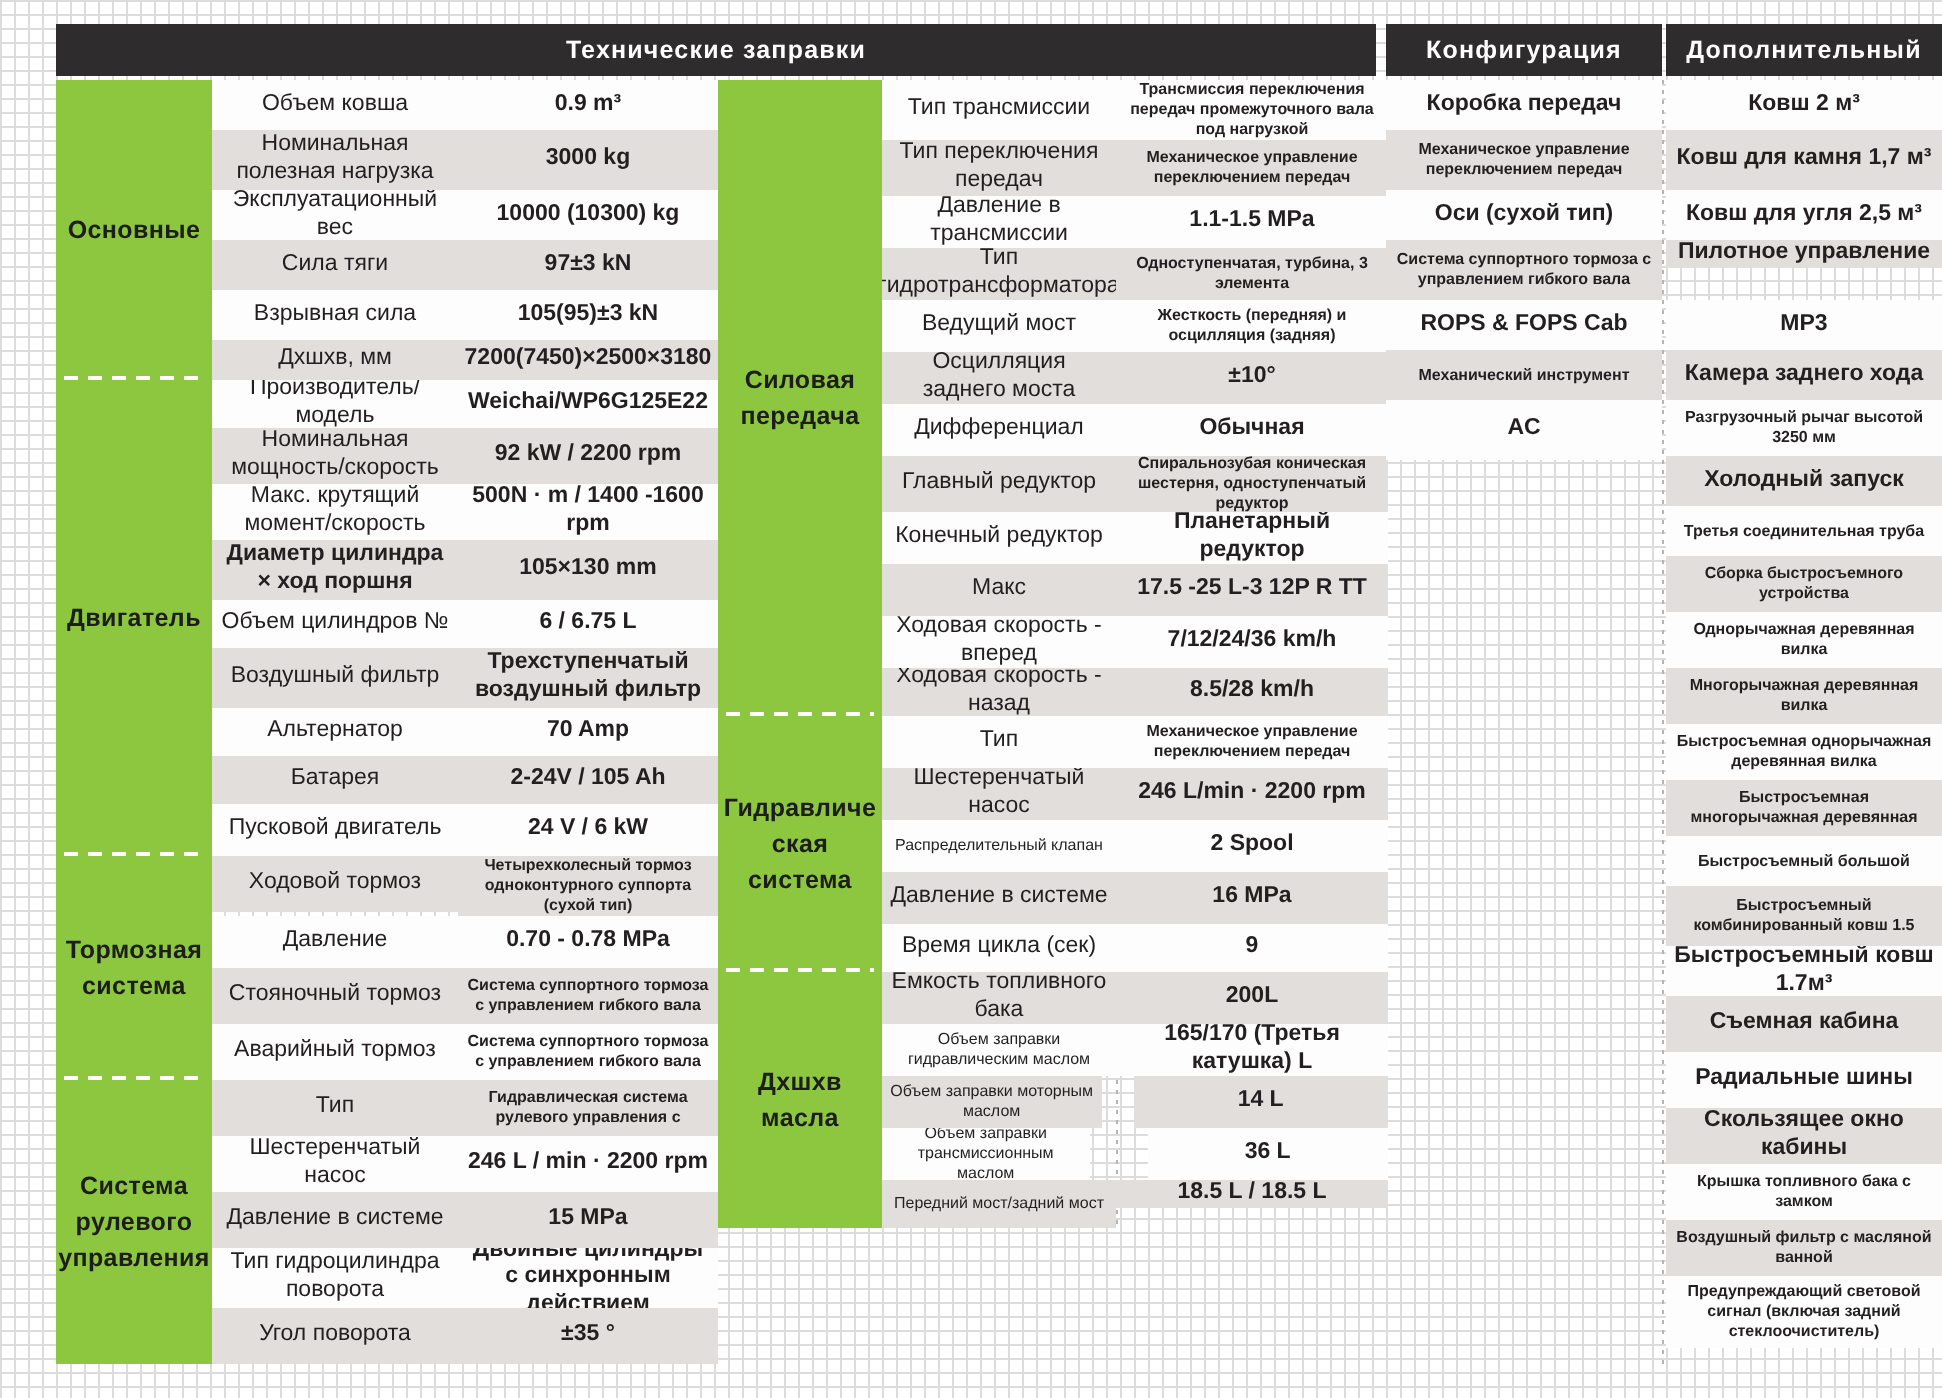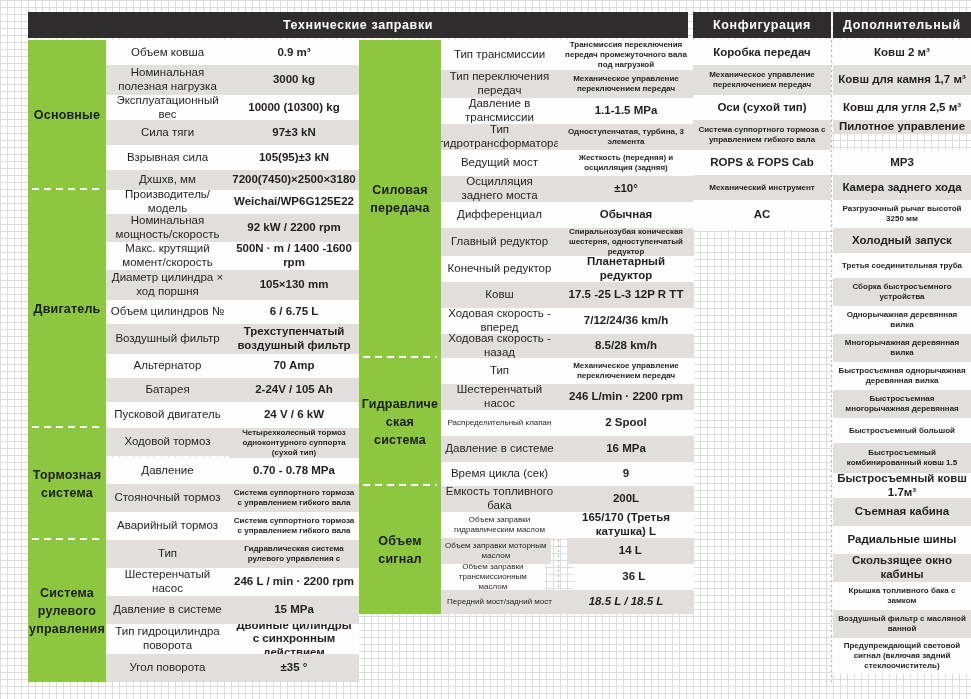--- a/index.html
+++ b/index.html
@@ -65,21 +65,21 @@
 система</div>
   <div class="grp" style="left:28px;top:540px;width:78px;height:142px;white-space:pre-line;">Система
 рулевого
 управления</div>
 
   <div class="grp dashed-bot" style="left:359px;top:40px;width:82px;height:318px;white-space:pre-line;">Силовая
 передача</div>
   <div class="grp dashed-bot" style="left:359px;top:358px;width:82px;height:128px;white-space:pre-line;">Гидравличе
 ская
 система</div>
-  <div class="grp" style="left:359px;top:486px;width:82px;height:128px;">Объем сигнал</div>
+  <div class="grp" style="left:359px;top:486px;width:82px;height:128px;">Дхшхв масла</div>
 
   <div class="sep" style="left:229px;top:40px;height:642px;"></div>
   <div class="sep" style="left:558px;top:40px;height:574px;"></div>
   <div class="sep" style="left:831px;top:40px;height:642px;"></div>
 
 <div class="row" style="left: 106px; top: 40px; width: 253px; height: 25px;">
       <div class="cell lbl w" style="width: 123px; height: 25px;">Объем ковша</div>
       <div class="cell val w" style="width: 130px; height: 25px;">0.9 m³</div>
     </div>
     <div class="row" style="left: 106px; top: 65px; width: 253px; height: 30px;">
@@ -108,21 +108,21 @@
     </div>
     <div class="row" style="left: 106px; top: 214px; width: 253px; height: 28px;">
       <div class="cell lbl g" style="width: 123px; height: 28px;">Номинальная мощность/скорость</div>
       <div class="cell val g" style="width: 130px; height: 28px;">92 kW / 2200 rpm</div>
     </div>
     <div class="row" style="left: 106px; top: 242px; width: 253px; height: 28px;">
       <div class="cell lbl w" style="width: 123px; height: 28px;">Макс. крутящий момент/скорость</div>
       <div class="cell val w" style="width: 130px; height: 28px;">500N · m / 1400 -1600 rpm</div>
     </div>
     <div class="row" style="left: 106px; top: 270px; width: 253px; height: 30px;">
-      <div class="cell lbl g" style="width: 123px; height: 30px;">Диаметр цилиндра × ход поршня</div>
+      <div class="cell lbl g" style="width: 123px; height: 30px; font-weight: bold;">Диаметр цилиндра × ход поршня</div>
       <div class="cell val g" style="width: 130px; height: 30px;">105×130 mm</div>
     </div>
     <div class="row" style="left: 106px; top: 300px; width: 253px; height: 24px;">
       <div class="cell lbl w" style="width: 123px; height: 24px;">Объем цилиндров №</div>
       <div class="cell val w" style="width: 130px; height: 24px;">6 / 6.75 L</div>
     </div>
     <div class="row" style="left: 106px; top: 324px; width: 253px; height: 30px;">
       <div class="cell lbl g" style="width: 123px; height: 30px;">Воздушный фильтр</div>
       <div class="cell val g" style="width: 130px; height: 30px;">Трехступенчатый воздушный фильтр</div>
     </div>
@@ -204,21 +204,21 @@
     </div>
     <div class="row" style="left: 441px; top: 228px; width: 253px; height: 28px;">
       <div class="cell lbl g" style="width: 117px; height: 28px;">Главный редуктор</div>
       <div class="cell sm g" style="width: 136px; height: 28px;">Спиральнозубая коническая шестерня, одноступенчатый редуктор</div>
     </div>
     <div class="row" style="left: 441px; top: 256px; width: 253px; height: 26px;">
       <div class="cell lbl w" style="width: 117px; height: 26px;">Конечный редуктор</div>
       <div class="cell val w" style="width: 136px; height: 26px;">Планетарный редуктор</div>
     </div>
     <div class="row" style="left: 441px; top: 282px; width: 253px; height: 26px;">
-      <div class="cell lbl g" style="width: 117px; height: 26px;">Ковш</div>
+      <div class="cell lbl g" style="width: 117px; height: 26px;">Макс</div>
       <div class="cell val g" style="width: 136px; height: 26px;">17.5 -25 L-3 12P R TT</div>
     </div>
     <div class="row" style="left: 441px; top: 308px; width: 253px; height: 26px;">
       <div class="cell lbl w" style="width: 117px; height: 26px;">Ходовая скорость - вперед</div>
       <div class="cell val w" style="width: 136px; height: 26px;">7/12/24/36 km/h</div>
     </div>
     <div class="row" style="left: 441px; top: 334px; width: 253px; height: 24px;">
       <div class="cell lbl g" style="width: 117px; height: 24px;">Ходовая скорость - назад</div>
       <div class="cell val g" style="width: 136px; height: 24px;">8.5/28 km/h</div>
     </div>
@@ -253,21 +253,21 @@
     <div class="row" style="left: 441px; top: 538px; width: 253px; height: 26px; gap: 16px;">
       <div class="cell smn g" style="width: 117px; height: 26px;">Объем заправки моторным маслом</div>
       <div class="cell val g" style="width: 136px; height: 26px;">14 L</div>
     </div>
     <div class="row" style="left: 441px; top: 564px; width: 253px; height: 26px; gap: 29px;">
       <div class="cell smn w" style="width: 117px; height: 26px;">Объем заправки трансмиссионным маслом</div>
       <div class="cell val w" style="width: 136px; height: 26px;">36 L</div>
     </div>
     <div class="row" style="left: 441px; top: 590px; width: 253px; height: 24px;">
       <div class="cell smn g" style="width: 117px; height: 24px;">Передний мост/задний мост</div>
-      <div class="cell val g" style="width: 136px; height: 24px; font-style: italic;">18.5 L / 18.5 L</div>
+      <div class="cell val g" style="width: 136px; height: 14px;">18.5 L / 18.5 L</div>
     </div>
     <div class="cell val w" style="position: absolute; left: 693px; top: 40px; width: 138px; height: 25px;">Коробка передач</div>
     <div class="cell sm g" style="position: absolute; left: 693px; top: 65px; width: 138px; height: 30px;">Механическое управление переключением передач</div>
     <div class="cell val w" style="position: absolute; left: 693px; top: 95px; width: 138px; height: 25px;">Оси (сухой тип)</div>
     <div class="cell sm g" style="position: absolute; left: 693px; top: 120px; width: 138px; height: 30px;">Система суппортного тормоза с управлением гибкого вала</div>
     <div class="cell val w" style="position: absolute; left: 693px; top: 150px; width: 138px; height: 25px;">ROPS &amp; FOPS Cab</div>
     <div class="cell sm g" style="position: absolute; left: 693px; top: 175px; width: 138px; height: 25px;">Механический инструмент</div>
     <div class="cell val w" style="position: absolute; left: 693px; top: 200px; width: 138px; height: 30px;">AC</div>
     <div class="cell val w" style="position: absolute; left: 833px; top: 40px; width: 138px; height: 25px;">Ковш 2 м³</div>
     <div class="cell val g" style="position: absolute; left: 833px; top: 65px; width: 138px; height: 30px;">Ковш для камня 1,7 м³</div>

